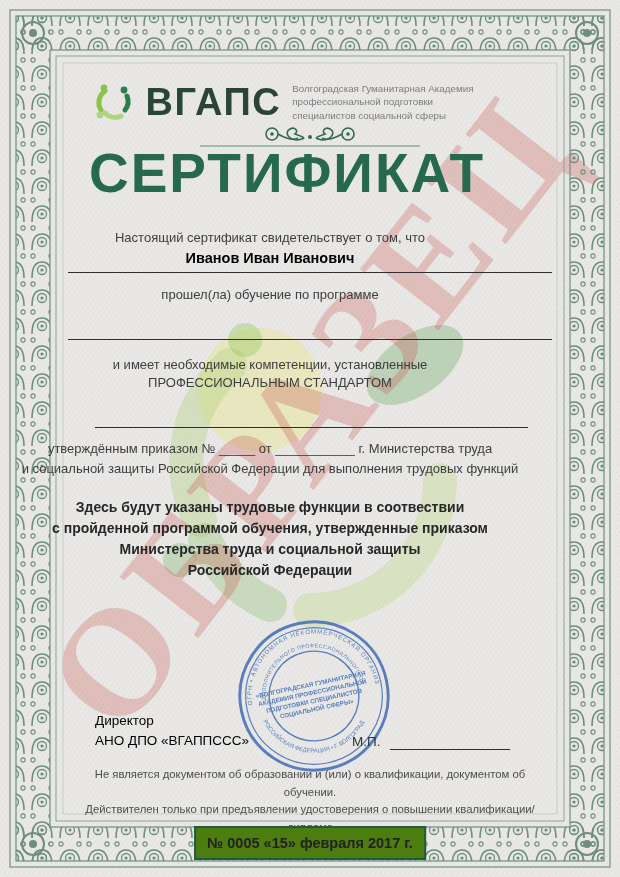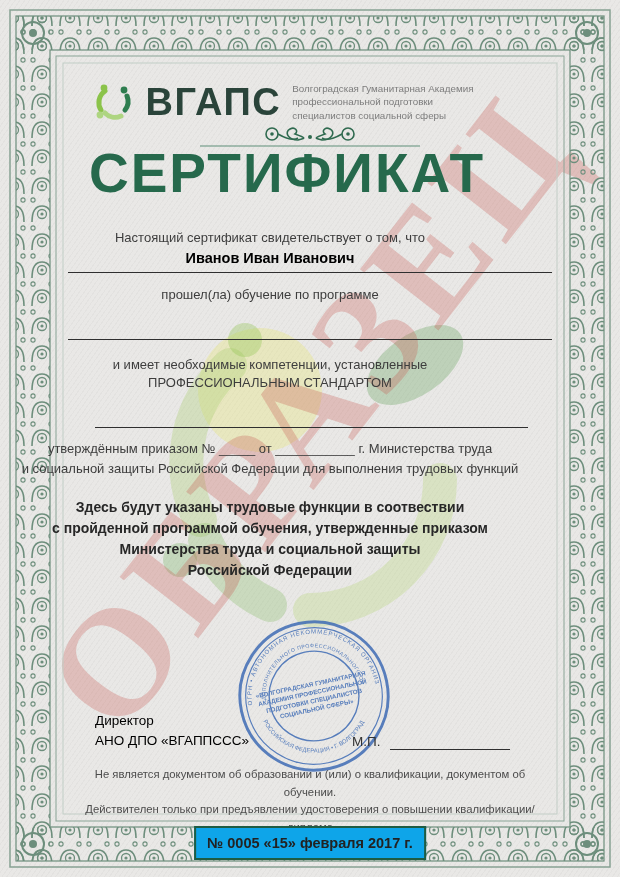--- a/index.html
+++ b/index.html
@@ -47,21 +47,21 @@
   
   .stamp{position:absolute;left:236px;top:618px;width:156px;height:156px;transform:rotate(-12deg);opacity:.85;}
   .director{position:absolute;left:95px;top:711px;font-size:13.5px;color:#000000;line-height:1.5;}
   .mp{position:absolute;left:352px;top:734px;font-size:13.5px;color:#333;z-index:5;}
   .sigline{left:390px;width:120px;top:749px;border-bottom:1.5px solid #2f2f2f;z-index:5;}
 
   .footnote{position:absolute;left:70px;right:70px;top:766px;text-align:center;
             font-size:11.3px;color:#4c4c4c;line-height:1.55;}
 
   .datebox{position:absolute;left:50%;top:826px;transform:translateX(-50%);
-           background:#0ea5e9;border:2.5px solid #1e5c42;padding:7px 11px;
+           background:#4d7c0f;border:2.5px solid #1e5c42;padding:7px 11px;
            font-size:14.5px;font-weight:700;color:#222;white-space:nowrap;z-index:6;}
 </style>
 </head>
 <body>
 
 <div class="page">
 
   <svg class="wm-logo" viewBox="0 0 400 400">
     <circle cx="150" cy="120" r="62" fill="#e9e566" fill-opacity="0.30"></circle>
     <path d="M90,250 A130,130 0 0 1 120,95" fill="none" stroke="#aacf6f" stroke-opacity="0.33" stroke-width="34" stroke-linecap="round"></path>

